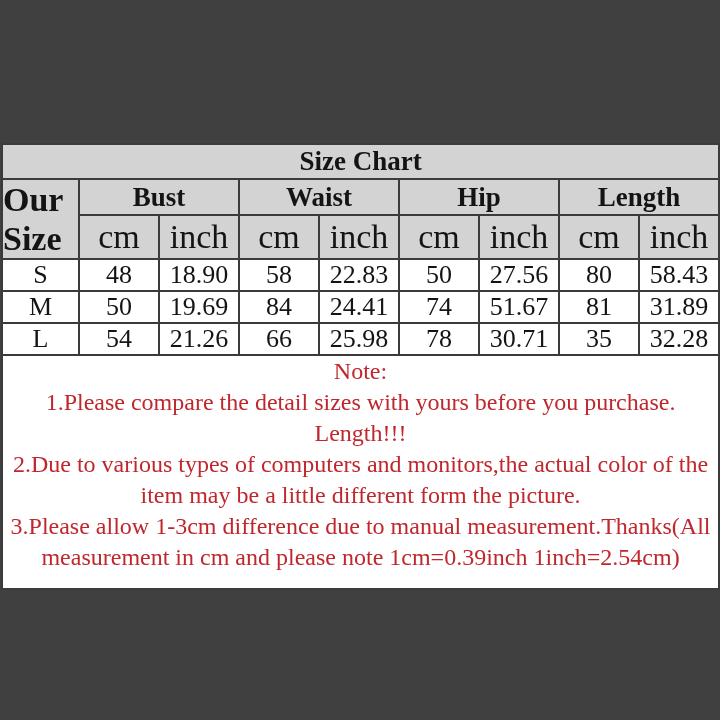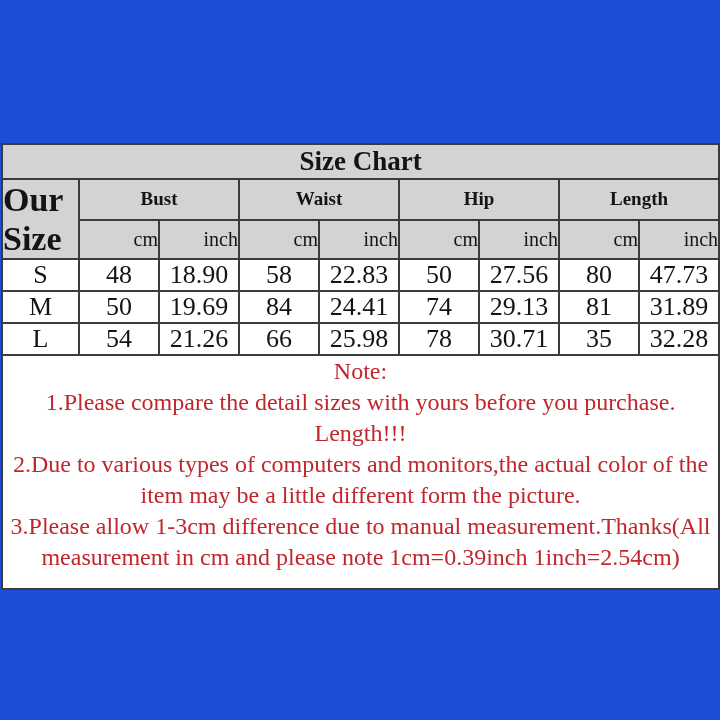--- a/index.html
+++ b/index.html
@@ -4,21 +4,21 @@
 <style>
   html, body {
     margin: 0;
     padding: 0;
     background: #ffffff;
   }
   .page {
     position: relative;
     width: 720px;
     height: 720px;
-    background: #1d4ed8;
+    background: #404040;
     overflow: hidden;
     font-family: "Liberation Serif", "DejaVu Serif", serif;
   }
   table.size-chart {
     position: absolute;
     left: 1px;
     top: 143px;
     width: 717px;
     border-collapse: collapse;
     table-layout: fixed;
@@ -37,27 +37,27 @@
     height: 33px;
   }
   .corner-cell {
     font-weight: bold;
     font-size: 34px;
     line-height: 1.15;
     padding: 0 2px;
   }
   .group-cell {
     font-weight: bold;
-    font-size: 19px;
+    font-size: 27px;
     text-align: center;
     height: 31px;
   }
   .unit-cell {
-    font-size: 20px;
-    text-align: right;
+    font-size: 34px;
+    text-align: center;
     padding-left: 6px;
     height: 30px;
   }
   .size-cell, .val-cell {
     font-size: 26px;
     text-align: center;
     height: 27px;
     background: #ffffff;
   }
   .note-cell {
@@ -114,30 +114,30 @@
       </tr>
       <tr>
         <td class="size-cell">S</td>
         <td class="val-cell">48</td>
         <td class="val-cell">18.90</td>
         <td class="val-cell">58</td>
         <td class="val-cell">22.83</td>
         <td class="val-cell">50</td>
         <td class="val-cell">27.56</td>
         <td class="val-cell">80</td>
-        <td class="val-cell">47.73</td>
+        <td class="val-cell">58.43</td>
       </tr>
       <tr>
         <td class="size-cell">M</td>
         <td class="val-cell">50</td>
         <td class="val-cell">19.69</td>
         <td class="val-cell">84</td>
         <td class="val-cell">24.41</td>
         <td class="val-cell">74</td>
-        <td class="val-cell">29.13</td>
+        <td class="val-cell">51.67</td>
         <td class="val-cell">81</td>
         <td class="val-cell">31.89</td>
       </tr>
       <tr>
         <td class="size-cell">L</td>
         <td class="val-cell">54</td>
         <td class="val-cell">21.26</td>
         <td class="val-cell">66</td>
         <td class="val-cell">25.98</td>
         <td class="val-cell">78</td>

